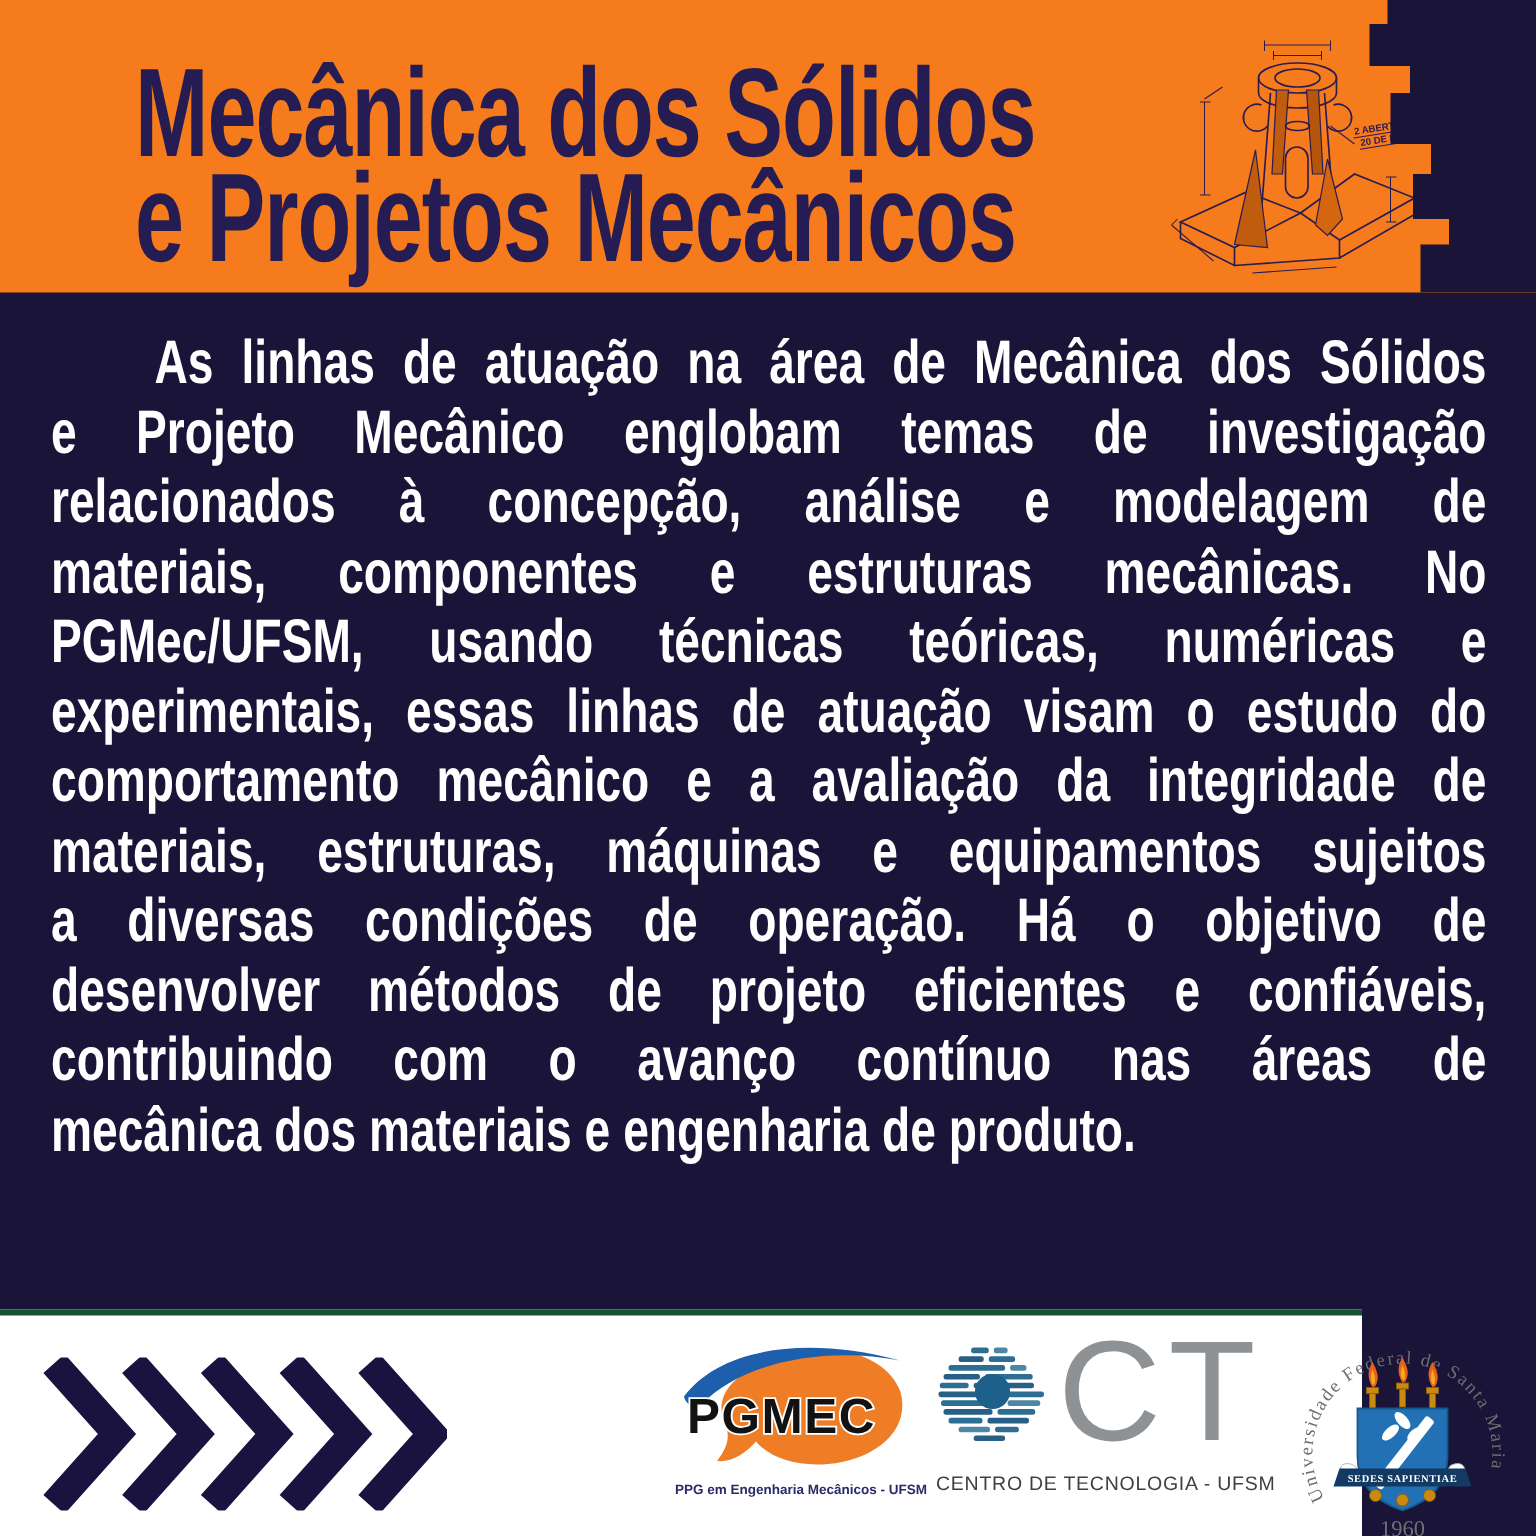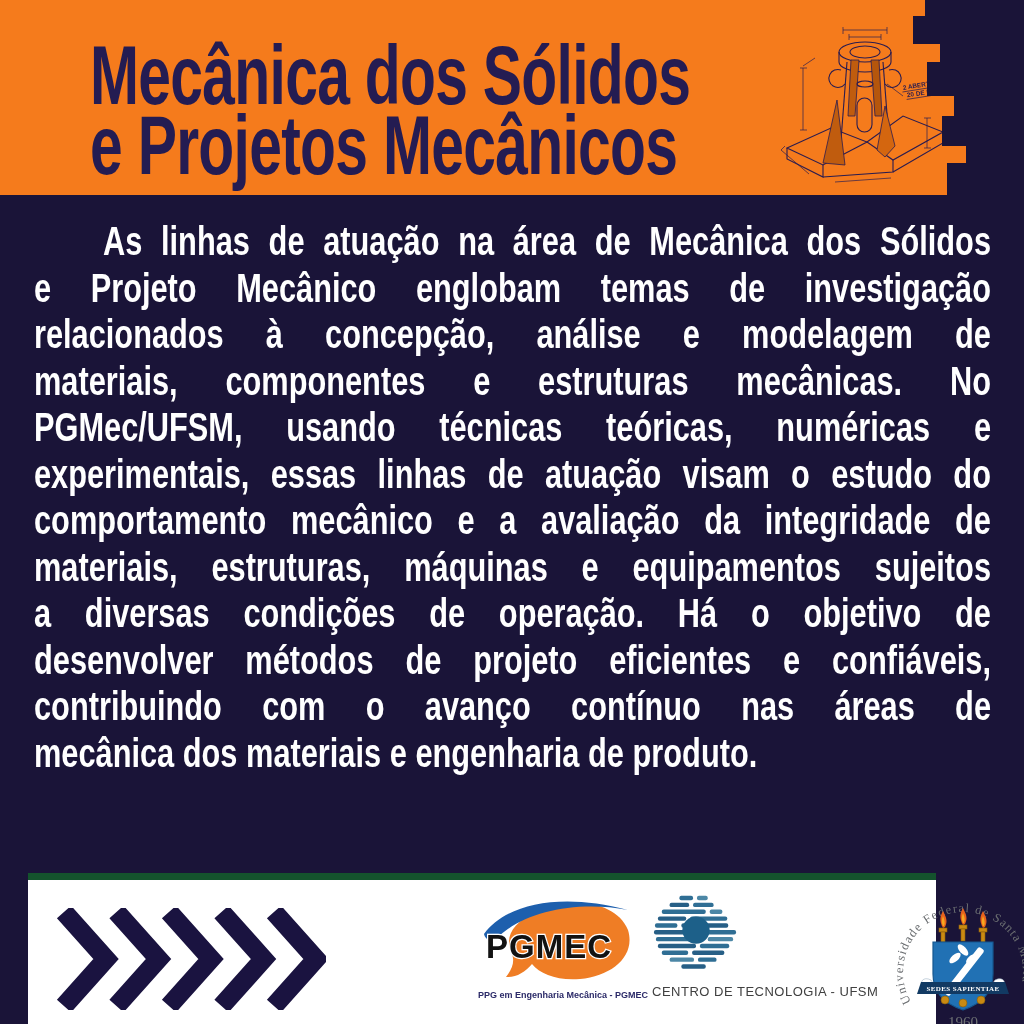--- a/index.html
+++ b/index.html
@@ -17,21 +17,21 @@
   
   .body-section{position:absolute;left:34px;top:218px;width:1276px;
                 transform:scaleX(0.75);transform-origin:left top;
                 color:#FFFFFF;font-weight:bold;font-size:41px;line-height:46.5px;}
   .jline{display:flex;justify-content:space-between;white-space:nowrap;}
   .jline.first{padding-left:92px;}
   .jline.last{justify-content:flex-start;column-gap:0.28em;}
 
   
   .footer{position:absolute;left:0;top:873px;width:908px;height:151px;
-          background:#ffffff;border-top:7px solid #14532d;box-sizing:border-box;margin-left:28px;}
+          background:#ffffff;border-top:4px solid #14532d;box-sizing:border-box;}
   .chevrons{position:absolute;left:26px;top:28px;}
   .pgmec{position:absolute;left:450px;top:12px;width:156px;text-align:center;}
   .pgmec-caption{margin-top:2px;font-size:9px;font-weight:bold;color:#2B2A68;white-space:nowrap;}
   .ct{position:absolute;left:624px;top:10px;width:218px;}
   .ct-row{display:flex;align-items:center;height:88px;}
   .ct-wordmark{font-size:95px;line-height:80px;color:#8E9295;letter-spacing:5px;
                font-family:"Liberation Sans",sans-serif;margin-left:6px;margin-top:-6px;}
   .ct-caption{margin-top:6px;font-size:13px;color:#404040;letter-spacing:0.5px;white-space:nowrap;}
   .seal{position:absolute;left:853px;top:2px;}
 </style>
@@ -230,21 +230,21 @@
     <div class="pgmec">
       <svg width="156" height="92" viewBox="0 0 156 92">
 
         <path fill="#EF7D25" d="M58,20 C90,4 138,8 150,38 C158,64 134,84 102,87
               C80,89 62,82 54,72 C47,80 38,86 28,85 C34,77 37,70 34,62 C26,45 34,31 58,20 Z"></path>
 
         <path fill="#1D5FAD" d="M6,42 C28,12 82,0 150,18 C98,8 44,20 18,47 C12,50 7,47 6,42 Z"></path>
 
         <text x="8" y="66" font-family="Liberation Sans, sans-serif" font-weight="bold" font-size="33" letter-spacing="1" fill="#121212" stroke="#ffffff" stroke-width="2.4" paint-order="stroke">PGMEC</text>
       </svg>
-      <div class="pgmec-caption">PPG em Engenharia Mecânica - PGMEC</div>
+      <div class="pgmec-caption">PPG em Engenharia Mecânicos - UFSM</div>
     </div>
 
     <div class="ct">
       <div class="ct-row">
         <svg width="88" height="88" viewBox="0 0 90 90">
           <g fill="#2F6E94">
             <rect x="28" y="6" width="14" height="4.5" rx="2"></rect>
               <rect x="46" y="6" width="11" height="4.5" rx="2" fill="#4C87A6"></rect>
             <rect x="18" y="13" width="20" height="4.5" rx="2" fill="#275F86"></rect>
               <rect x="42" y="13" width="21" height="4.5" rx="2"></rect>
@@ -261,20 +261,21 @@
             <rect x="6" y="55" width="39" height="4.5" rx="2" fill="#275F86"></rect>
               <rect x="49" y="55" width="30" height="4.5" rx="2"></rect>
             <rect x="10" y="62" width="27" height="4.5" rx="2"></rect>
               <rect x="41" y="62" width="33" height="4.5" rx="2" fill="#275F86"></rect>
             <rect x="18" y="69" width="25" height="4.5" rx="2" fill="#4C87A6"></rect>
               <rect x="47" y="69" width="19" height="4.5" rx="2"></rect>
             <rect x="30" y="76" width="25" height="4.5" rx="2" fill="#275F86"></rect>
             <circle cx="45" cy="41" r="14" fill="#1D6089"></circle>
           </g>
         </svg>
+        <span class="ct-wordmark">CT</span>
       </div>
       <div class="ct-caption">CENTRO DE TECNOLOGIA - UFSM</div>
     </div>
 
     <svg class="seal" width="164" height="150" viewBox="0 0 160 150">
       <defs>
         <path id="sealArc" d="M 28,120 A 60,60 0 1 1 132,120" fill="none"></path>
       </defs>
       <text font-family="Liberation Serif, serif" font-size="12.4" letter-spacing="1.3" fill="#6B6E71">
         <textPath href="#sealArc" startOffset="0">Universidade Federal de Santa Maria</textPath>

